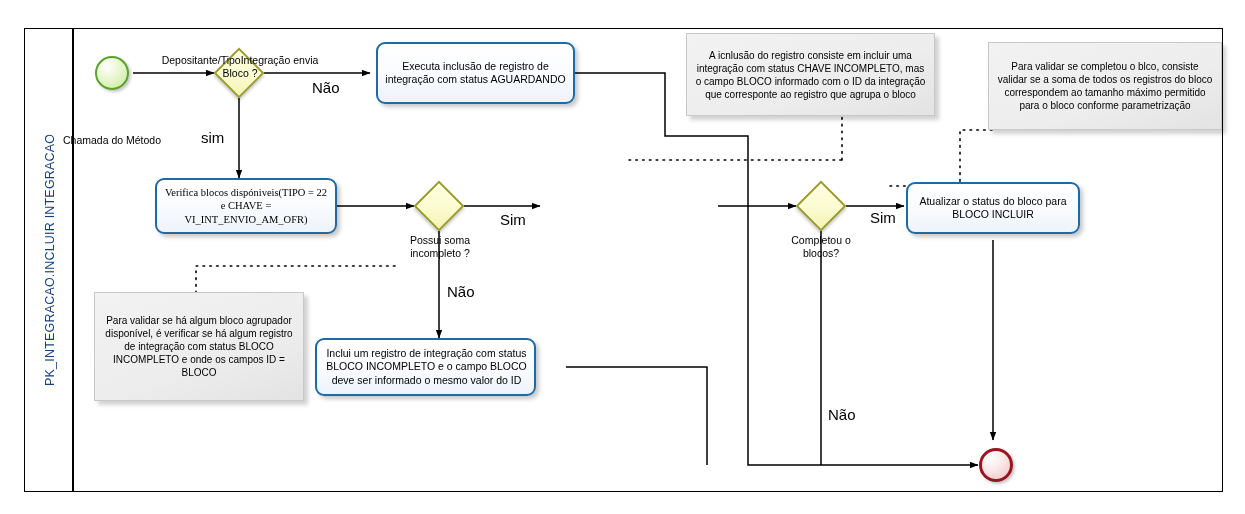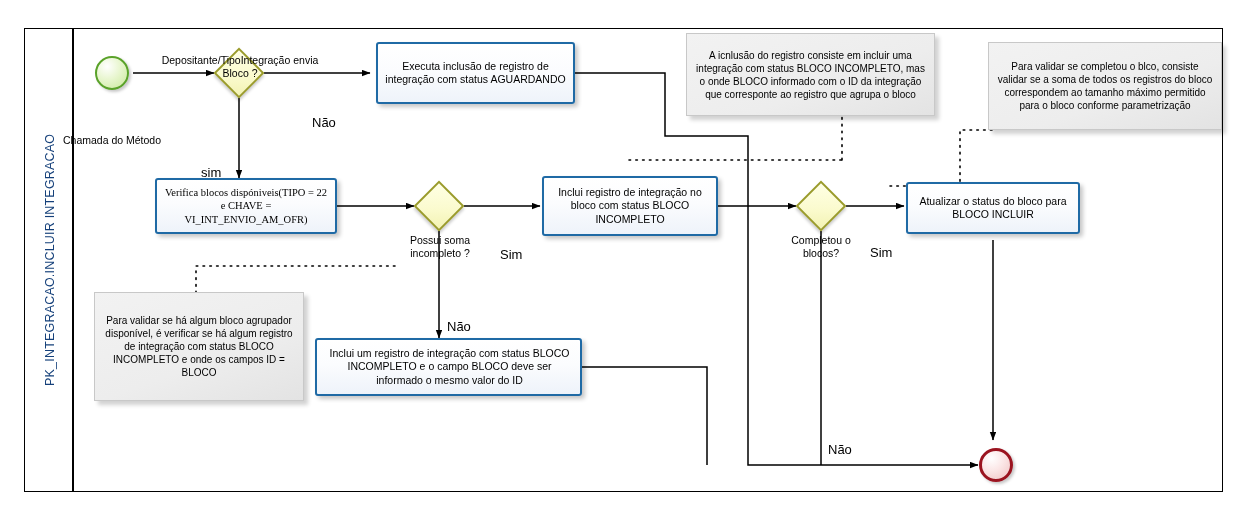--- a/index.html
+++ b/index.html
@@ -31,21 +31,21 @@
   .event-end{
     border:3px solid #9b1420;
     background:radial-gradient(circle at 34% 26%, #ffffff 0%, #fbe6e6 45%, #f0c3c3 100%);
     box-shadow:2px 2px 3px rgba(0,0,0,.22);
   }
 
   
   .task{
     position:absolute;box-sizing:border-box;
     border:2px solid #1f6aa5;
-    border-radius:3px;
+    border-radius:9px;
     background:linear-gradient(180deg,#ffffff 0%,#fbfcfe 45%,#eef3fa 100%);
     box-shadow:3px 3px 4px rgba(0,0,0,.22);
     display:flex;align-items:center;justify-content:center;
     text-align:center;
     padding:3px 6px;
     font-family:"Liberation Sans", sans-serif;
     font-size:10.5px;
     color:#000;
     line-height:1.28;
   }
@@ -68,21 +68,21 @@
     display:flex;align-items:center;justify-content:center;
     text-align:center;padding:5px 8px;
     font-family:"Liberation Sans", sans-serif;
     font-size:10px;color:#000;line-height:1.3;
   }
 
   
   .flow-label{
     position:absolute;
     font-family:"Liberation Sans", sans-serif;
-    font-size:13px;color:#000;white-space:nowrap;margin-top:36px;
+    font-size:15px;color:#000;white-space:nowrap;
   }
   .node-label{
     position:absolute;
     font-family:"Liberation Sans", sans-serif;
     font-size:10.5px;color:#000;text-align:center;line-height:1.25;
   }
 
   svg.edges{position:absolute;left:0;top:0;width:1245px;height:514px;pointer-events:none;}
 </style>
 </head>
@@ -138,39 +138,38 @@
   <div class="event event-start" style="left:95px;top:56px;width:34px;height:34px;"></div>
   <div class="node-label" style="left:62px;top:98px;width:100px;margin-top:36px;">Chamada do Método</div>
 
   <div class="gateway" style="left:221px;top:55px;width:36px;height:36px;"></div>
   <div class="node-label" style="left:159px;top:26px;width:162px;margin-top:28px;">Depositante/TipoIntegração envia Bloco ?</div>
   <div class="flow-label" style="left:312px;top:79px;">Não</div>
   <div class="flow-label" style="left:201px;top:129px;">sim</div>
 
   <div class="task" style="left:376px;top:42px;width:199px;height:62px;">Executa inclusão de registro de integração com status AGUARDANDO</div>
 
-  <div class="note" style="left:686px;top:33px;width:249px;height:83px;">A icnlusão do registro consiste em incluir uma integração com status BLOCO INCOMPLETO, mas o onde BLOCO informado com o ID da integração que corresponte ao registro que agrupa o bloco</div>
+  <div class="note" style="left:686px;top:33px;width:249px;height:83px;">A icnlusão do registro consiste em incluir uma integração com status CHAVE INCOMPLETO, mas o campo BLOCO informado com o ID da integração que corresponte ao registro que agrupa o bloco</div>
 
   <div class="note" style="left:988px;top:42px;width:234px;height:88px;">Para validar se completou o blco, consiste validar se a soma de todos os registros do bloco correspondem ao tamanho máximo permitido para o bloco conforme parametrização</div>
 
   <div class="task" style="left:155px;top:178px;width:182px;height:56px;font-family:Liberation Serif, serif;">Verifica blocos dispóniveis(TIPO = 22 e CHAVE = VI_INT_ENVIO_AM_OFR)</div>
 
   <div class="gateway" style="left:421px;top:188px;width:36px;height:36px;"></div>
   <div class="node-label" style="left:392px;top:234px;width:96px;">Possui soma incompleto ?</div>
   <div class="flow-label" style="left:500px;top:211px;">Sim</div>
   <div class="flow-label" style="left:447px;top:283px;">Não</div>
 
-  <div class="task" style="left:542px;top:176px;width:176px;height:60px;">Inclui registro de integração no bloco com status BLOCO INCOMPLETO</div>
 
   <div class="gateway" style="left:803px;top:188px;width:36px;height:36px;"></div>
   <div class="node-label" style="left:775px;top:234px;width:92px;">Completou o blocos?</div>
   <div class="flow-label" style="left:870px;top:209px;">Sim</div>
   <div class="flow-label" style="left:828px;top:406px;">Não</div>
 
   <div class="task" style="left:906px;top:182px;width:174px;height:52px;">Atualizar o status do bloco para BLOCO INCLUIR</div>
 
   <div class="note" style="left:94px;top:292px;width:210px;height:109px;text-align:center;">Para validar se há algum bloco agrupador disponível, é verificar se há algum registro de integração com status BLOCO INCOMPLETO e onde os campos ID = BLOCO</div>
 
-  <div class="task" style="left:315px;top:338px;width:267px;height:58px;padding-left:8px;">Inclui um registro de integração com status BLOCO INCOMPLETO e o campo BLOCO deve ser informado o mesmo valor do ID</div>
+  <div class="task" style="left:315px;top:338px;width:221px;height:58px;padding-left:8px;">Inclui um registro de integração com status BLOCO INCOMPLETO e o campo BLOCO deve ser informado o mesmo valor do ID</div>
 
   <div class="event event-end" style="left:979px;top:448px;width:34px;height:34px;"></div>
 
 </div>
 
 </body></html>

